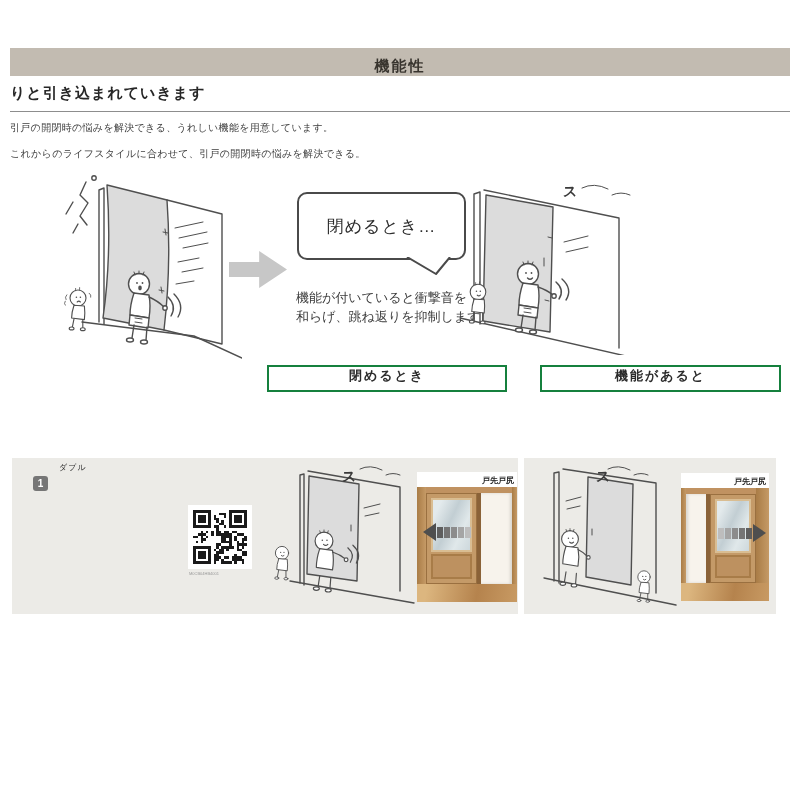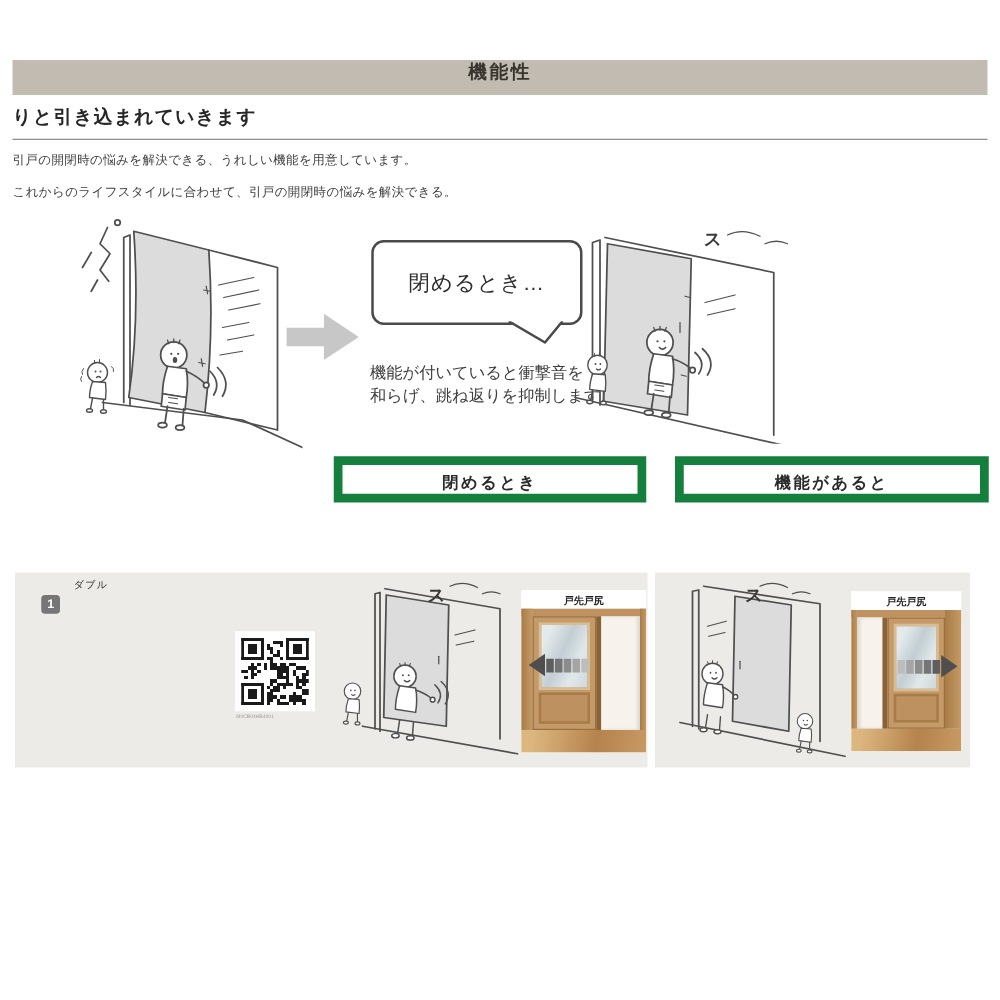--- a/index.html
+++ b/index.html
@@ -4,43 +4,43 @@
 <style>
   html,body{margin:0;padding:0}
   body{
     width:800px;height:800px;position:relative;background:#ffffff;
     font-family:"Liberation Sans",sans-serif;color:#333;overflow:hidden;
   }
   .abs{position:absolute}
 
   
   .header-bar{left:10px;top:48px;width:780px;height:28px;background:#c2bbb1;
-    display:flex;align-items:flex-start;justify-content:center;
+    display:flex;align-items:flex-end;justify-content:center;
     font-size:15px;font-weight:bold;color:#38342e;letter-spacing:2px}
 
   
   .section-heading{left:10px;top:84px;font-size:15px;font-weight:bold;color:#272727;letter-spacing:1px;white-space:nowrap}
   .rule{left:10px;top:111px;width:780px;height:0;border-top:1px solid #8d8d8d}
   .intro{left:10px;font-size:10px;color:#3d3d3d;letter-spacing:.3px;white-space:nowrap}
   #intro1{top:121px}
   #intro2{top:147px}
 
   
   .big-arrow{left:229px;top:251px;width:58px;height:37px;background:#c7c7c7;
     clip-path:polygon(0 30%,52% 30%,52% 0,100% 50%,52% 100%,52% 70%,0 70%)}
   .bubble{left:297px;top:192px;width:165px;height:64px;border:2px solid #4a4a4a;border-radius:10px;
     background:#fff;display:flex;align-items:center;justify-content:center;
     font-size:17px;color:#2c2c2c;letter-spacing:1px;z-index:2}
   .bubble-tail{left:406px;top:257px;z-index:3}
   .bubble-note{left:296px;top:288px;font-size:13px;line-height:19px;color:#3d3d3d;white-space:pre-line}
   .sound{font-size:14px;font-weight:bold;color:#3a3a3a;z-index:2}
   #sound-top{left:563px;top:183px}
 
-  .tag-box{top:365px;height:23px;background:#fff;border:7px solid #15803d;
-    display:flex;align-items:flex-end;justify-content:center;
+  .tag-box{top:365px;height:23px;background:#fff;border:2px solid #15803d;
+    display:flex;align-items:flex-start;justify-content:center;
     font-size:13px;font-weight:bold;color:#2b2b2b;letter-spacing:2px}
   #tag-close{left:267px;width:236px}
   #tag-open{left:540px;width:237px}
 
   
   .panel{top:458px;height:156px;background:#ecebe7}
   #panel-left{left:12px;width:506px}
   #panel-right{left:524px;width:252px}
   .badge{left:21px;top:18px;width:15px;height:15px;background:#767676;border-radius:3px;
     color:#fff;font-size:10px;font-weight:bold;display:flex;align-items:center;justify-content:center}
@@ -57,21 +57,21 @@
   .lineart *{stroke:#4f4f4f;stroke-width:1.4;fill:none;stroke-linecap:round;stroke-linejoin:round}
   .lineart .fd{fill:#dcdcdc}
   .lineart .fw{fill:#ffffff}
   .lineart .fs{fill:#4f4f4f;stroke:none}
   .lineart .thin{stroke-width:1}
 
   
   .photo{background:#fff;display:flex;flex-direction:column;overflow:hidden}
   #photo-left{left:405px;top:14px;width:100px;height:130px}
   #photo-right{left:157px;top:15px;width:88px;height:128px}
-  .photo-labels{height:13px;display:flex;justify-content:center;align-items:center;
+  .photo-labels{height:13px;display:flex;justify-content:flex-end;align-items:center;
     padding:2px 3px 0;font-size:8px;font-weight:bold;color:#222;background:#fff}
   .photo-scene{position:relative;flex:1;background:#e8dfd2}
   .lintel{position:absolute;top:0;left:0;right:0;height:6px;background:#c09261}
   .stile{position:absolute;top:0;bottom:18px;background:linear-gradient(90deg,#a97c46,#c59a66)}
   .door-leaf{position:absolute;top:6px;bottom:18px;background:#c49a68;border:1px solid #9a7040;box-sizing:border-box}
   .glass{position:absolute;top:4px;left:4px;right:4px;height:50px;border:2px solid #d9bd92;
     background:linear-gradient(115deg,#e3eaec 15%,#c2ced3 45%,#e0e8ea 72%,#cdd8dc 100%)}
   .door-lower{position:absolute;left:4px;right:4px;top:60px;bottom:4px;border:2px solid #a87c48;background:#bd9160}
   .pocket-divider{position:absolute;top:6px;bottom:18px;width:4px;background:#8a6238}
   .white-panel{position:absolute;top:6px;bottom:18px;background:#f7f3ec;box-shadow:inset -2px 0 3px rgba(0,0,0,.12)}

